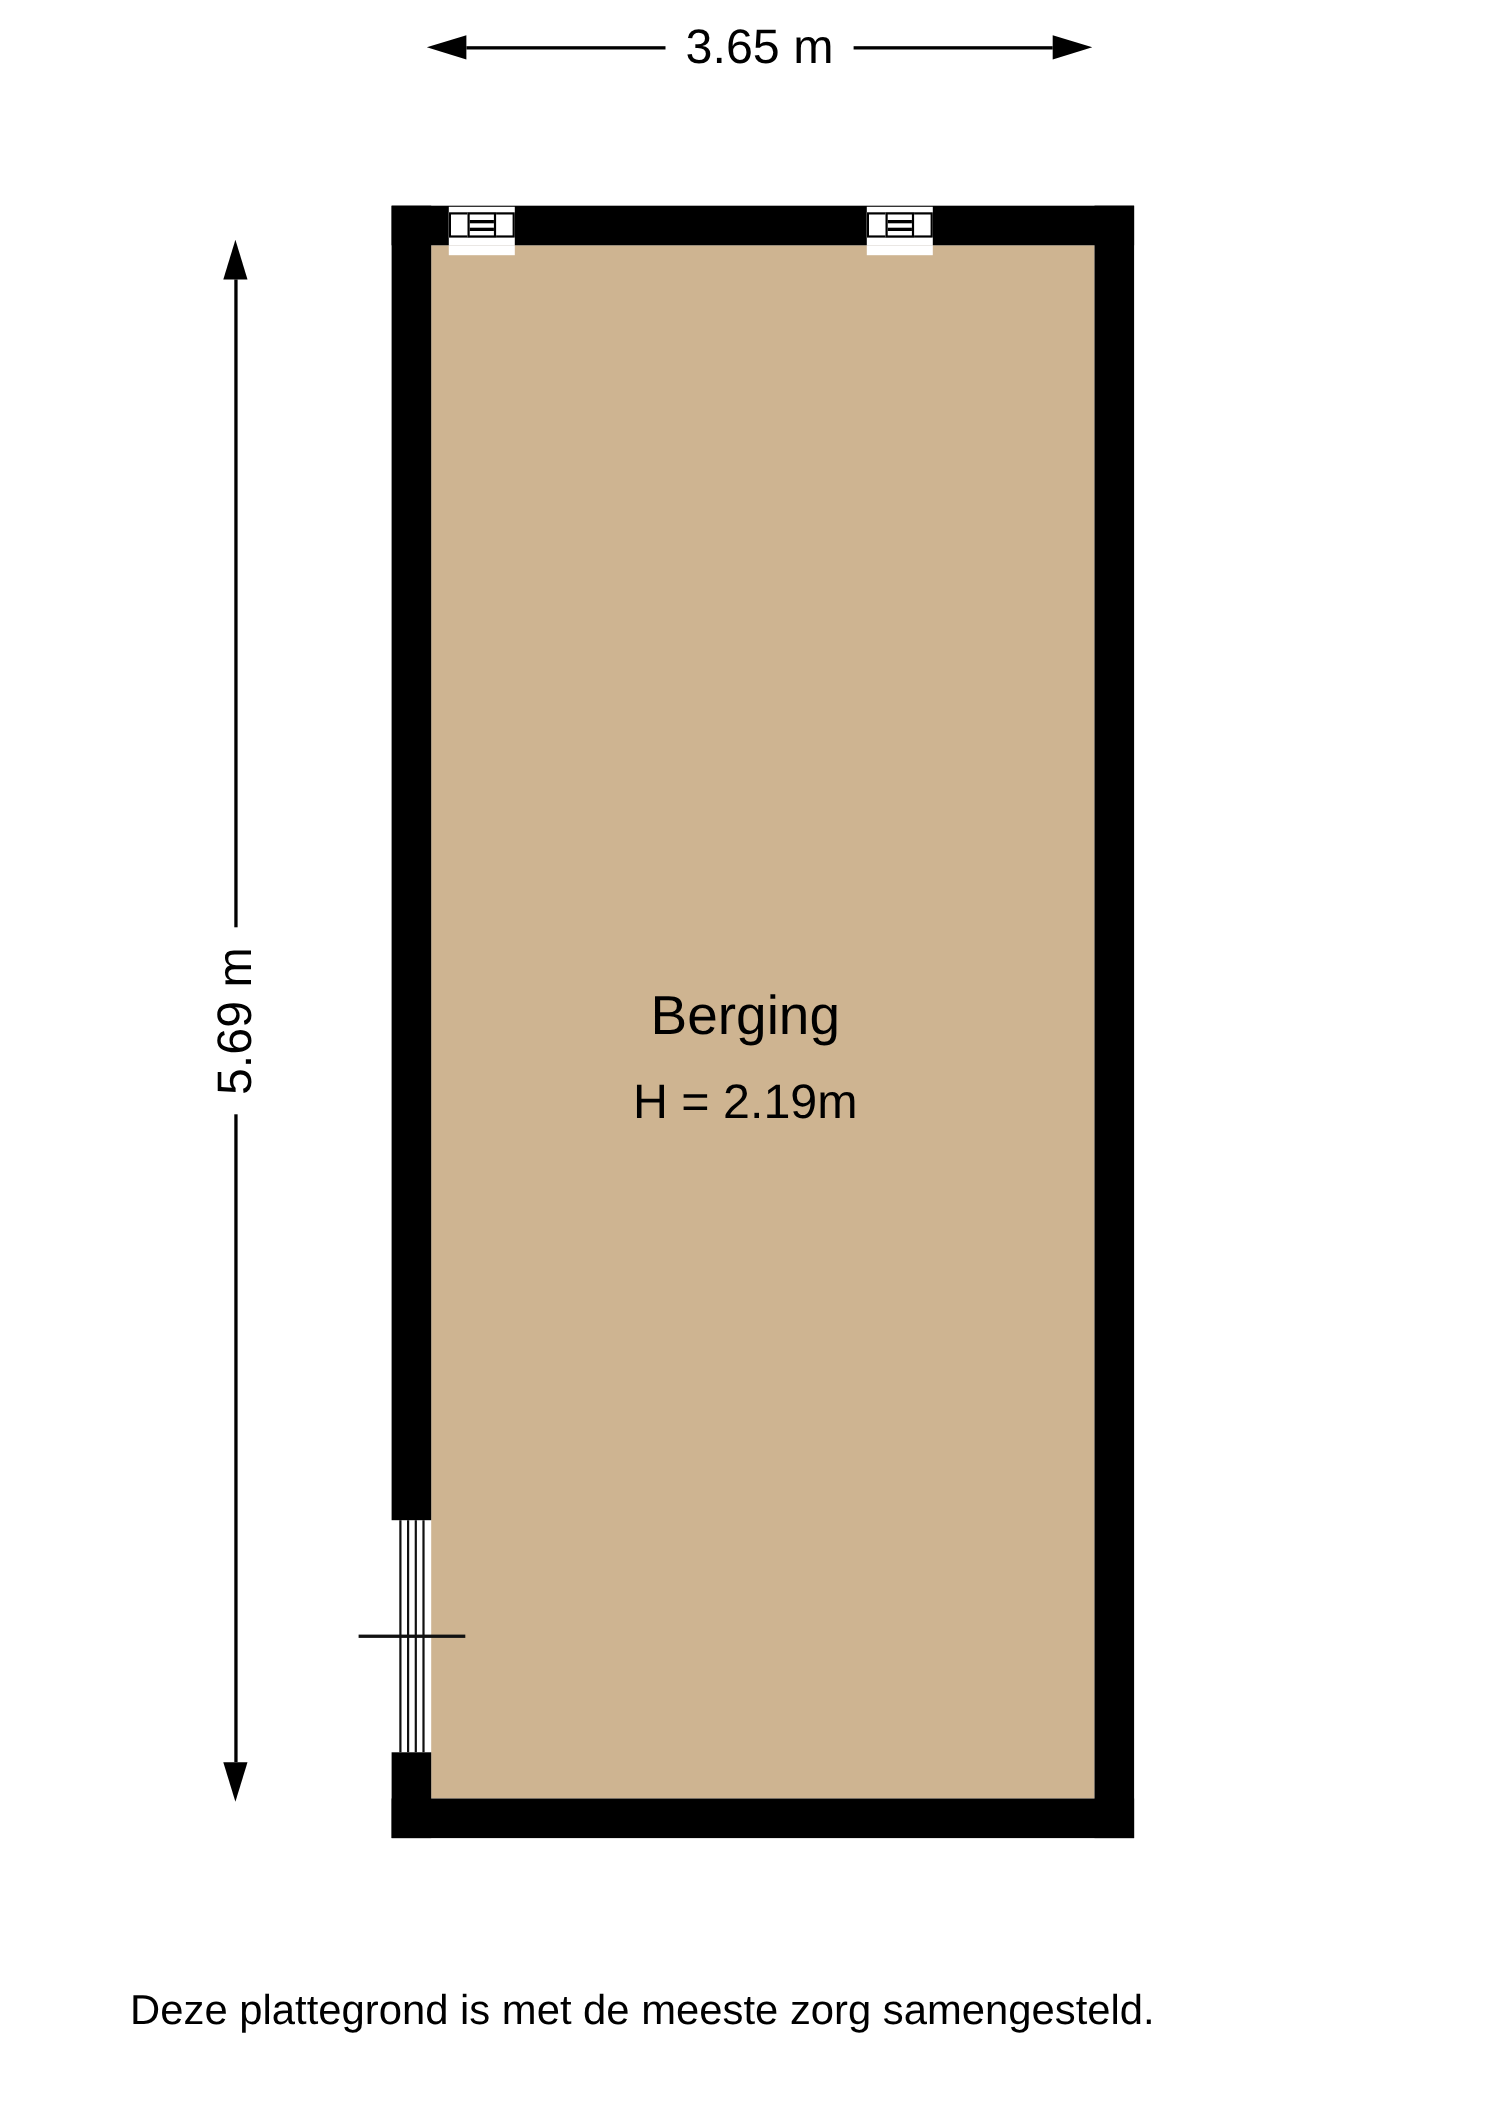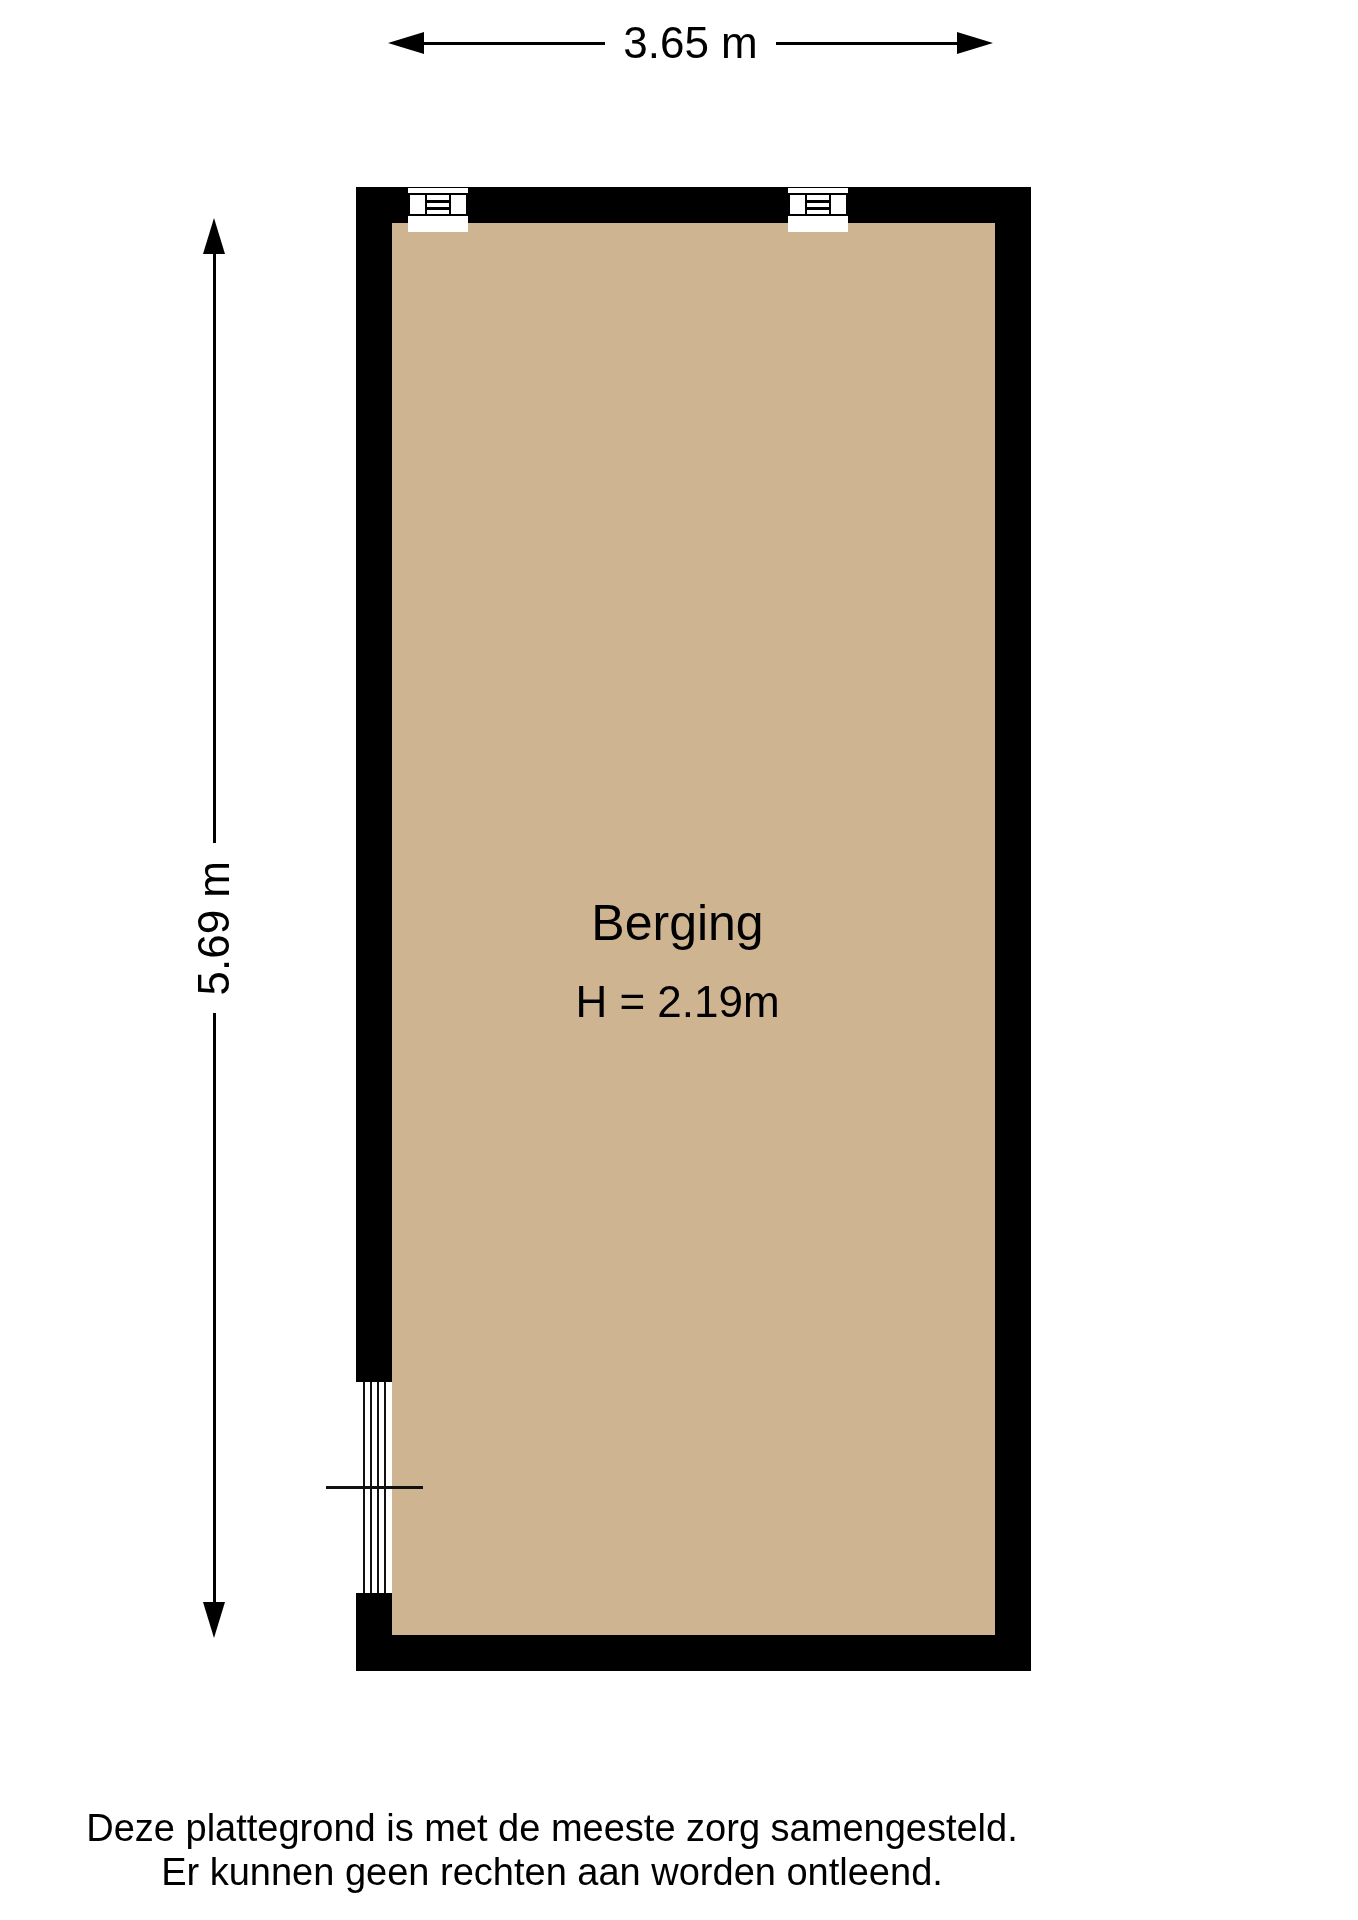--- a/index.html
+++ b/index.html
@@ -49,21 +49,21 @@
   .door { }
   .door-line { position: absolute; top: 0; bottom: 0; width: 2px; background: #111; }
   .door-tick { background: #111; }
 
   
   .room-label { left: 376px; top: 893px; width: 603px; text-align: center; }
   .room-name { font-size: 50px; line-height: 1.2; }
   .room-height { font-size: 44px; line-height: 1.15; margin-top: 24px; }
 
   
-  .footer { left: 0; width: 1104px; top: 1806px; text-align: center; }
+  .footer { left: 0; width: 1104px; top: 1806px; text-align: center; padding-left: 32px; }
   .footer-line { font-size: 38px; line-height: 1.16; }
 </style>
 </head>
 <body>
 
 <div class="canvas">
 
   <div class="abs dim-h">
     <div class="arrow-left"></div>
     <div class="dim-line-h"></div>
@@ -112,16 +112,15 @@
   </div>
   <div class="abs door-tick" style="left:326px; top:1486px; width:97px; height:3px;"></div>
 
   <div class="abs room-label">
     <div class="room-name">Berging</div>
     <div class="room-height">H = 2.19m</div>
   </div>
 
   <div class="abs footer">
     <div class="footer-line">Deze plattegrond is met de meeste zorg samengesteld.</div>
-    <div class="footer-line">Er kunnen geen rechten aan worden ontleend.</div>
   </div>
 
 </div>
 
 </body></html>

